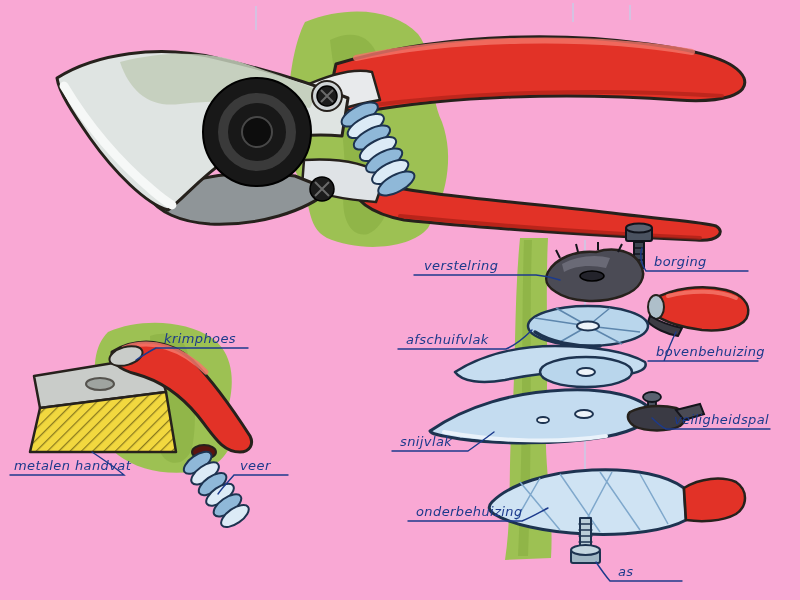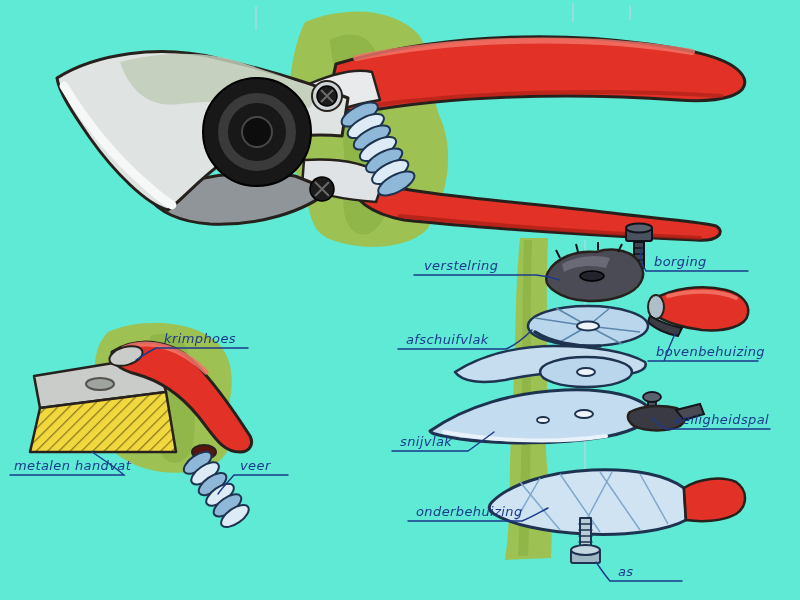--- a/index.html
+++ b/index.html
@@ -1,16 +1,16 @@
 <!DOCTYPE html>
 <html><head>
 <meta charset="utf-8">
 <style>
   html,body{margin:0;padding:0;background:#ffffff;}
-  .canvas{position:relative;width:800px;height:600px;background:#5eead4;overflow:hidden;}
+  .canvas{position:relative;width:800px;height:600px;background:#f9a8d4;overflow:hidden;}
   svg{display:block;}
   .lbl{font-family:"DejaVu Sans",sans-serif;font-style:italic;font-size:13px;fill:#1c3a8c;letter-spacing:.4px;}
   .ink{stroke:#1c3a8c;stroke-width:1.4;fill:none;stroke-linecap:round;}
   .sketch{stroke:#26211c;stroke-linejoin:round;stroke-linecap:round;}
   .navy{stroke:#1d3350;stroke-linejoin:round;stroke-linecap:round;}
 </style>
 </head>
 <body>
 
 <div class="canvas">

